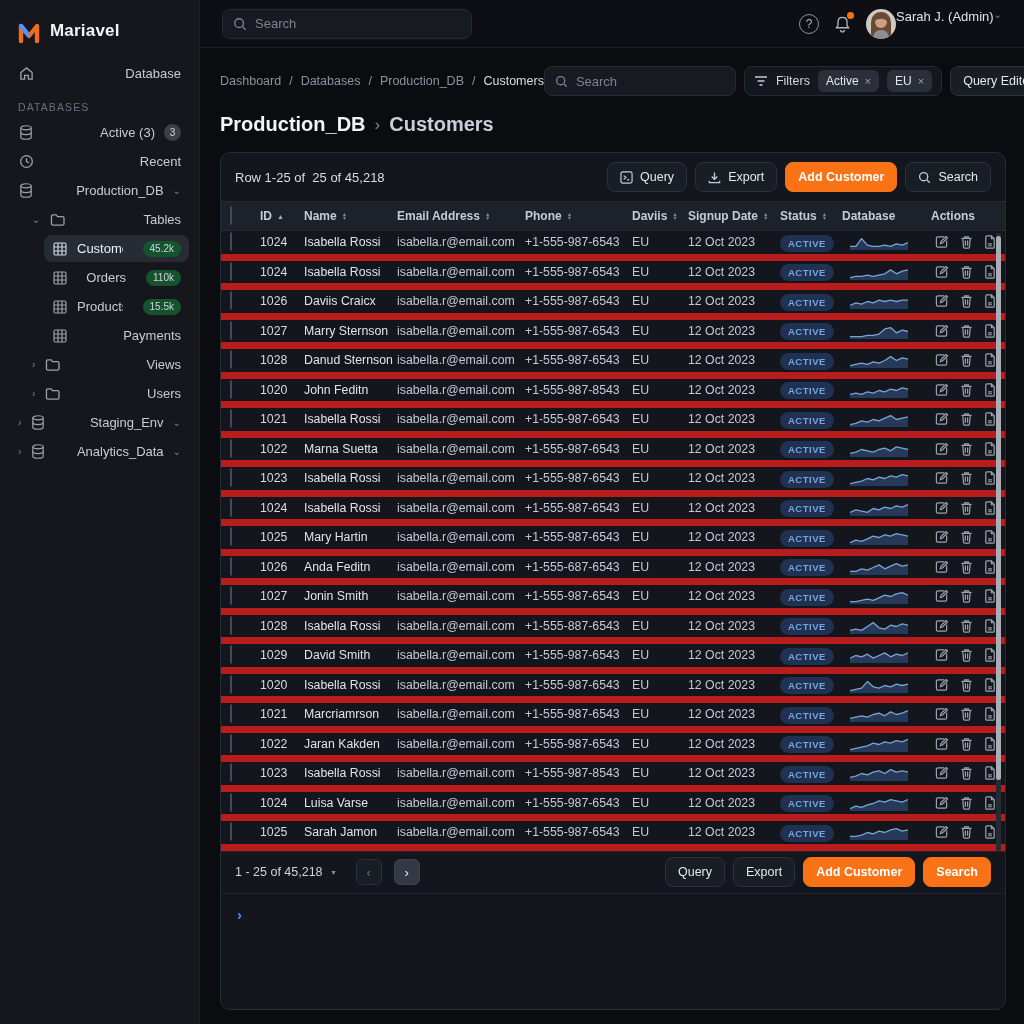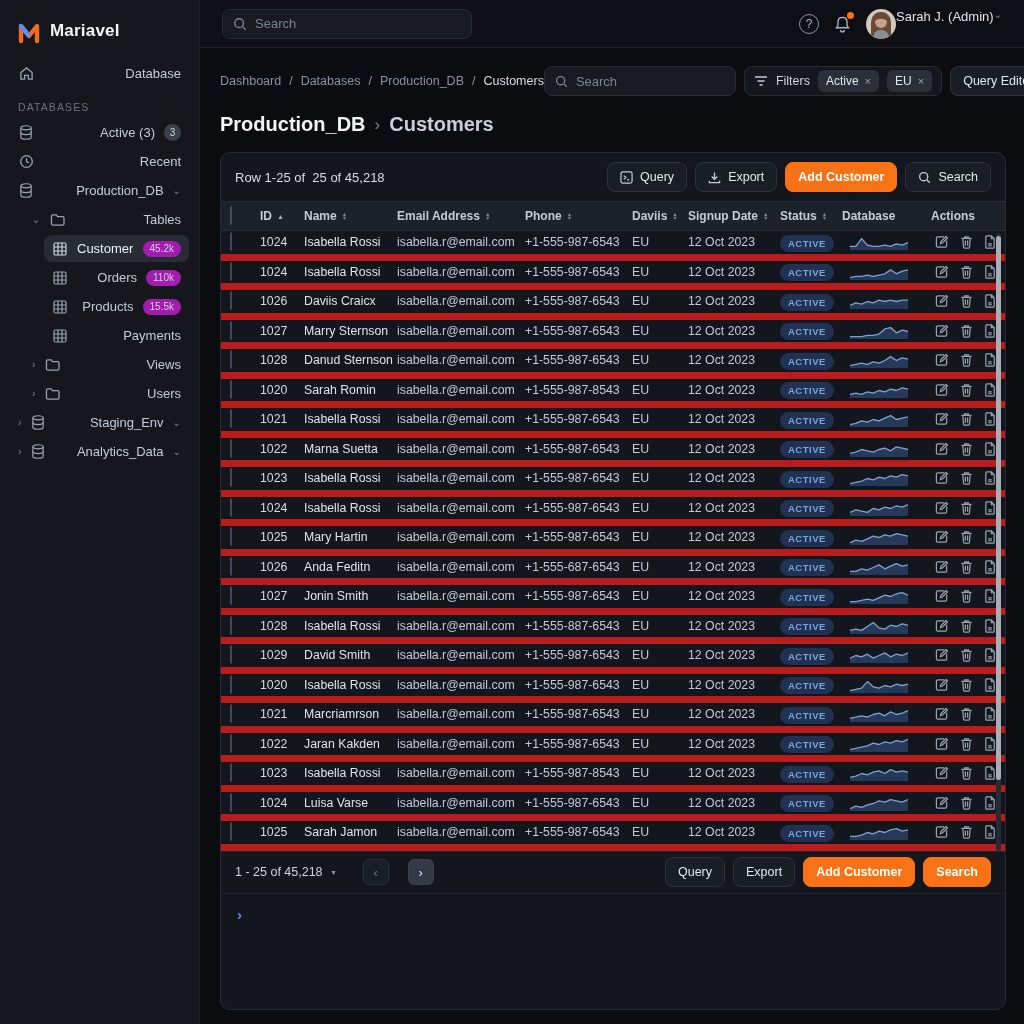--- a/index.html
+++ b/index.html
@@ -10,21 +10,21 @@
   
   .sidebar { width:200px; min-width:200px; background:#15171d; border-right:1px solid #1d2129; padding:14px 10px; display:flex; flex-direction:column; }
   .logo-row { display:flex; align-items:center; gap:8px; padding:4px 6px 16px 6px; }
   .logo-text { font-size:17px; font-weight:bold; color:#f2f4f7; letter-spacing:.2px;text-align:right; }
   .side-item { display:flex; align-items:center; gap:9px; height:27px; padding:0 8px; border-radius:8px; font-size:13px; color:#c6ccd6; cursor:default;text-align:right; }
   .side-item .ic { width:16px; display:flex; justify-content:center; color:#9aa2ae; }
   .side-item .lbl { flex:1; white-space:nowrap; overflow:hidden; }
   .side-item.selected { background:#272b33; color:#eef1f5; }
   .section-label { font-size:10.5px; letter-spacing:1.1px; color:#69717e; margin:14px 0 6px 8px; }
   .badge-circle { background:#3a3f49; color:#d4d8de; font-size:10px; min-width:17px; height:17px; border-radius:9px; display:flex; align-items:center; justify-content:center; padding:0 4px; }
-  .badge-pill { background:#a21caf; color:#ced3db; font-size:10px; height:16px; border-radius:8px; display:flex; align-items:center; padding:0 7px; }
+  .badge-pill { background:#14532d; color:#ced3db; font-size:10px; height:16px; border-radius:8px; display:flex; align-items:center; padding:0 7px;margin-left:11px; }
   .chev { color:#7b8390; font-size:10px; }
   .ind1 { margin-left:14px; } .ind2 { margin-left:34px; } .gap2 { height:2px; }
 
   
   .right-col { flex:1; display:flex; flex-direction:column; min-width:0; }
 
   
   .topbar { height:48px; background:#0d0f14; border-bottom:1px solid #1b1f27; display:flex; align-items:center; padding:0 22px 0 22px; }
   .search-box { display:flex; align-items:center; gap:8px; background:#171a21; border:1px solid #262b33; border-radius:8px; height:30px; padding:0 10px; }
   .search-box.top { width:250px; }
@@ -73,21 +73,21 @@
   .td.id { color:#d6dae1; } .td.name { color:#e0e4ea; }
   .checkbox { width:14px; height:14px; border:1.5px solid #434a55; border-radius:4px; background:transparent; }
   .status-badge { display:inline-flex; align-items:center; background:#203152; color:#74a6dd; font-size:9.5px; font-weight:bold; letter-spacing:.5px; border-radius:9px; padding:3px 8px; }
   .spark { width:58px; height:16px; margin-left:8px; }
   .actions-cell { display:flex; gap:11px; align-items:center; justify-content:flex-start; padding-left:4px; }
   .act-ic { color:#9aa3b0; }
 
   .vscroll { position:absolute; right:4px; top:80px; width:5px; height:618px; background:#262b33; border-radius:3px; }
   .vscroll-thumb { position:absolute; top:3px; left:0; width:5px; height:88%; background:#a9aeb6; border-radius:3px; }
 
-  .card-footer { height:42px; display:flex; align-items:center; padding:0 14px; gap:19px; border-top:1px solid #20242c; }
+  .card-footer { height:42px; display:flex; align-items:center; padding:0 14px; gap:12px; border-top:1px solid #20242c; }
   .page-info { font-size:12.5px; color:#cfd4db; display:flex; align-items:center; gap:9px; }
   .page-caret { font-size:8px; color:#8b93a0; }
   .page-btn { width:26px; height:26px; border-radius:6px; display:flex; align-items:center; justify-content:center; font-size:13px; }
   .page-btn.prev { background:#191d24; border:1px solid #2a2f39; color:#6b7380; margin-left:8px; }
   .page-btn.next { background:#343a45; border:1px solid #3d434e; color:#e8ebf0; }
   .footer-right { margin-left:auto; display:flex; gap:8px; }
 
   .console-area { flex:1; border-top:1px solid #20242c; padding:12px 16px; }
   .console-chev { color:#4f8ef7; font-size:15px; font-weight:bold; }
 </style>
@@ -621,21 +621,21 @@
                   <path d="M7.5 1 V4 H10.5"></path>
                   <path d="M4 9.5 H8 M4 11.5 H8"></path>
                 </svg>
       </span>
     </div>
   </div>
 
   <div class="trow">
     <div><span class="checkbox"></span></div>
     <div class="td id">1020</div>
-    <div class="td name">Sarah Romin</div>
+    <div class="td name">John Feditn</div>
     <div class="td">isabella.r@email.com</div>
     <div class="td">+1-555-987-8543</div>
     <div class="td">EU</div>
     <div class="td">12 Oct 2023</div>
     <div><span class="status-badge">ACTIVE</span></div>
     <div>
               <svg class="spark" viewBox="0 0 58 16">
                 <polygon points="0,16 0.0,12.4 5.8,11.1 11.6,12.4 17.4,9.8 23.2,11.1 29.0,8.5 34.8,9.8 40.6,7.2 46.4,8.5 52.2,5.9 58.0,7.2 58,16" fill="rgba(62,100,163,0.45)"></polygon>
                 <polyline points="0.0,12.4 5.8,11.1 11.6,12.4 17.4,9.8 23.2,11.1 29.0,8.5 34.8,9.8 40.6,7.2 46.4,8.5 52.2,5.9 58.0,7.2" fill="none" stroke="#7aa3d4" stroke-width="1.3" stroke-linejoin="round"></polyline>
               </svg>

